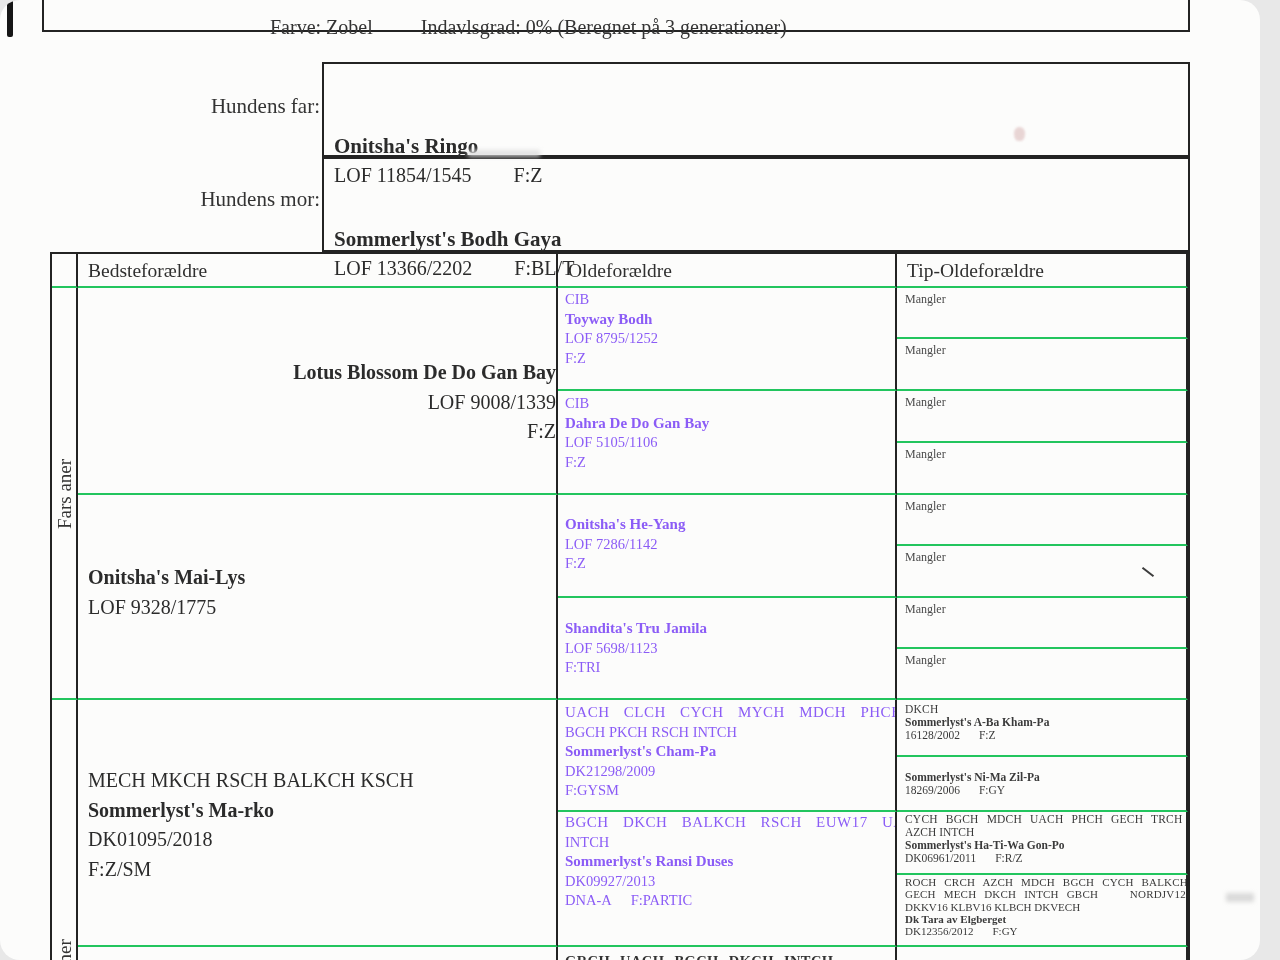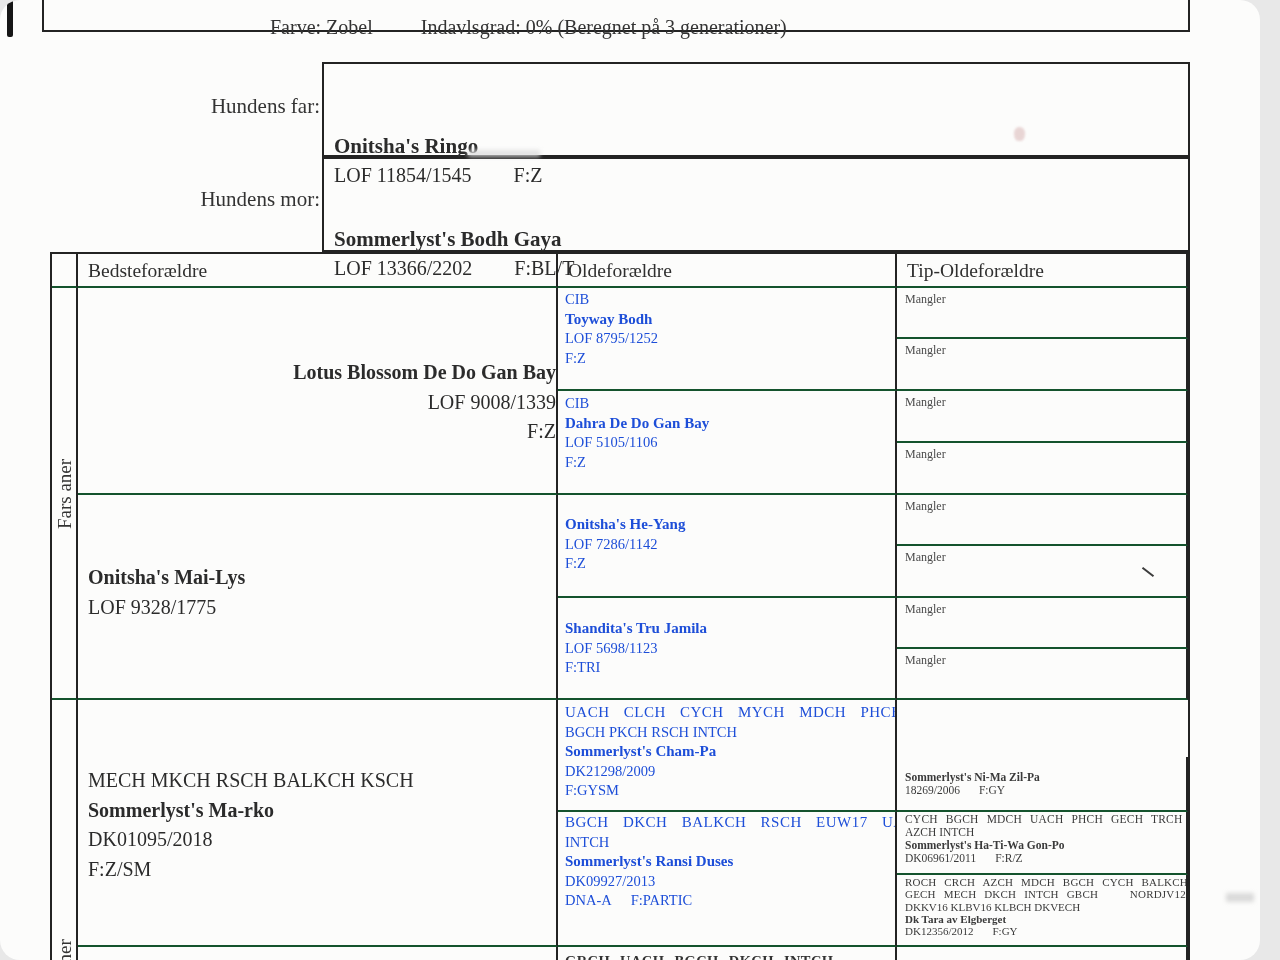--- a/index.html
+++ b/index.html
@@ -14,24 +14,24 @@
   .farve .gap{display:inline-block;width:48px;}
   
   .plabel{width:170px;text-align:right;font-size:21px;color:#333;}
   .pbox-content{padding-left:10px;font-size:20px;line-height:29px;margin-top:38px;}
   .pbox-content .name{font-size:21px;font-weight:bold;}
   .pgap{display:inline-block;width:42px;}
   
   .table{position:absolute;left:50px;top:252px;width:1140px;height:708px;
          box-sizing:border-box;border:2px solid #232323;border-bottom:none;}
   .cell{position:absolute;box-sizing:border-box;border-right:2px solid #232323;
-        border-bottom:2px solid #14532d;overflow:hidden;}
+        border-bottom:2px solid #22c55e;overflow:hidden;}
   .hdr{font-size:19.5px;color:#2f2f2f;padding:6px 4px 0 10px;}
   .bedste{font-size:20px;line-height:29.5px;padding-left:10px;color:#2b2b2b;}
-  .olde{font-size:14.5px;line-height:19.6px;padding-left:7px;color:#1d4ed8;}
+  .olde{font-size:14.5px;line-height:19.6px;padding-left:7px;color:#8b5cf6;}
   .olde .name{font-size:15px;}
   .oti{word-spacing:10px;letter-spacing:.5px;font-size:15px;}
   .tip{font-size:11.5px;line-height:13px;padding-left:8px;color:#3a3a3a;}
   .tip .tti{word-spacing:5px;letter-spacing:.2px;}
   .tight{line-height:12.3px;font-size:11px;}
   .mangler{font-size:12px;color:#4a4a4a;padding:4px 0 0 8px;}
   .tgap{display:inline-block;width:19px;}
   .vlabel{position:absolute;width:100px;height:20px;font-size:19px;color:#333;
           text-align:center;transform:rotate(-90deg);transform-origin:center;white-space:nowrap;}
   .cutoff{font-size:14.5px;font-weight:bold;letter-spacing:.4px;word-spacing:6px;color:#333;}
@@ -138,20 +138,25 @@
 
     <div class="cell mangler" style="left:845px;top:34px;width:291px;height:51px;">Mangler</div>
     <div class="cell mangler" style="left:845px;top:85px;width:291px;height:52px;">Mangler</div>
     <div class="cell mangler" style="left:845px;top:137px;width:291px;height:52px;">Mangler</div>
     <div class="cell mangler" style="left:845px;top:189px;width:291px;height:52px;">Mangler</div>
     <div class="cell mangler" style="left:845px;top:241px;width:291px;height:51px;">Mangler</div>
     <div class="cell mangler" style="left:845px;top:292px;width:291px;height:52px;">Mangler</div>
     <div class="cell mangler" style="left:845px;top:344px;width:291px;height:51px;">Mangler</div>
     <div class="cell mangler" style="left:845px;top:395px;width:291px;height:51px;">Mangler</div>
 
+    <div class="cell tip" style="left:845px;top:446px;width:291px;height:57px;padding-top:3px;">
+      <div class="ln tti">DKCH</div>
+      <div class="ln b">Sommerlyst's A-Ba Kham-Pa</div>
+      <div class="ln"><span>16128/2002</span><span class="tgap"></span><span>F:Z</span></div>
+    </div>
     <div class="cell tip" style="left:845px;top:503px;width:291px;height:55px;padding-top:14px;">
       <div class="ln b">Sommerlyst's Ni-Ma Zil-Pa</div>
       <div class="ln"><span>18269/2006</span><span class="tgap"></span><span>F:GY</span></div>
     </div>
     <div class="cell tip" style="left:845px;top:558px;width:291px;height:63px;padding-top:1px;">
       <div class="ln tti">CYCH BGCH MDCH UACH PHCH GECH TRCH</div>
       <div class="ln">AZCH INTCH</div>
       <div class="ln b">Sommerlyst's Ha-Ti-Wa Gon-Po</div>
       <div class="ln"><span>DK06961/2011</span><span class="tgap"></span><span>F:R/Z</span></div>
     </div>

